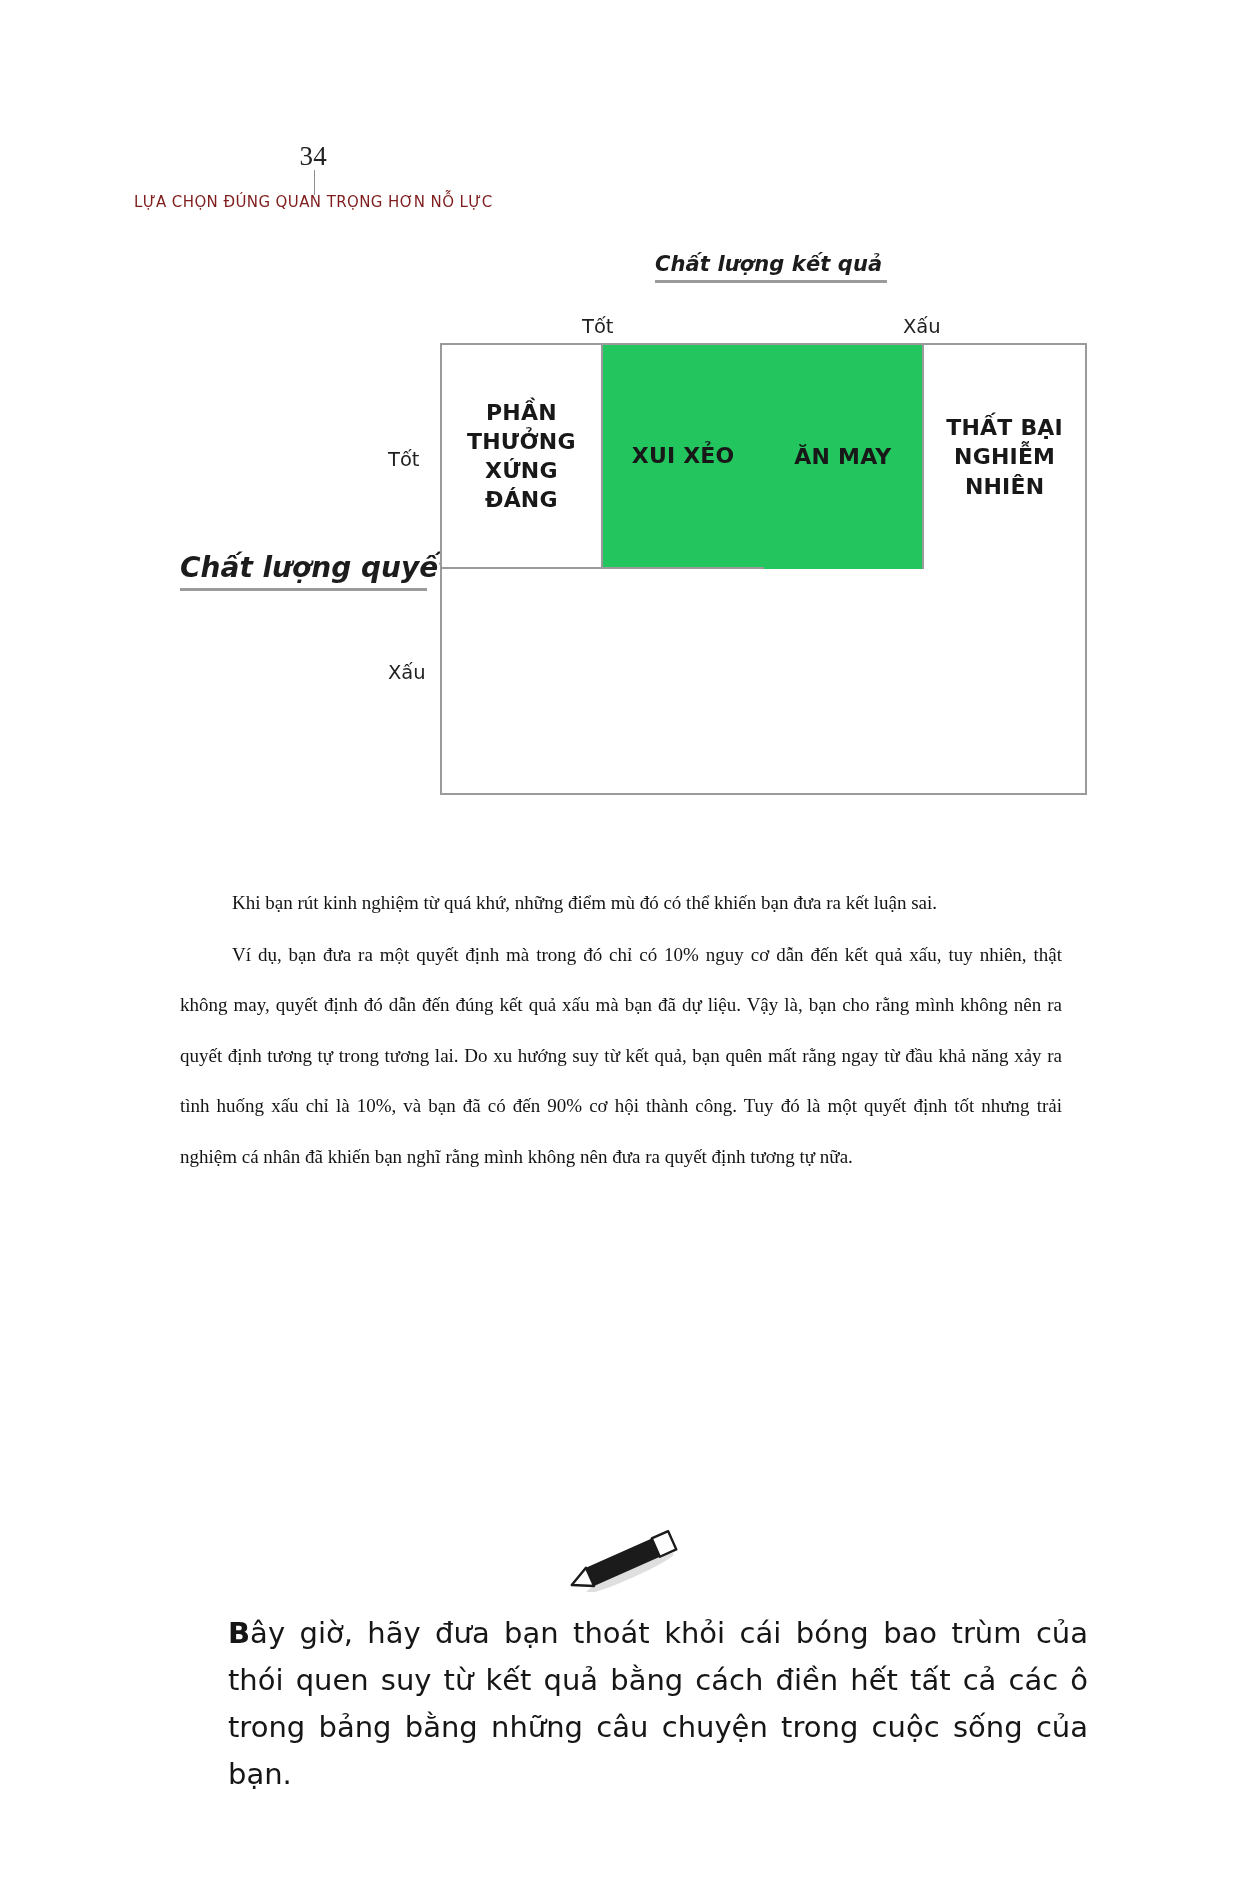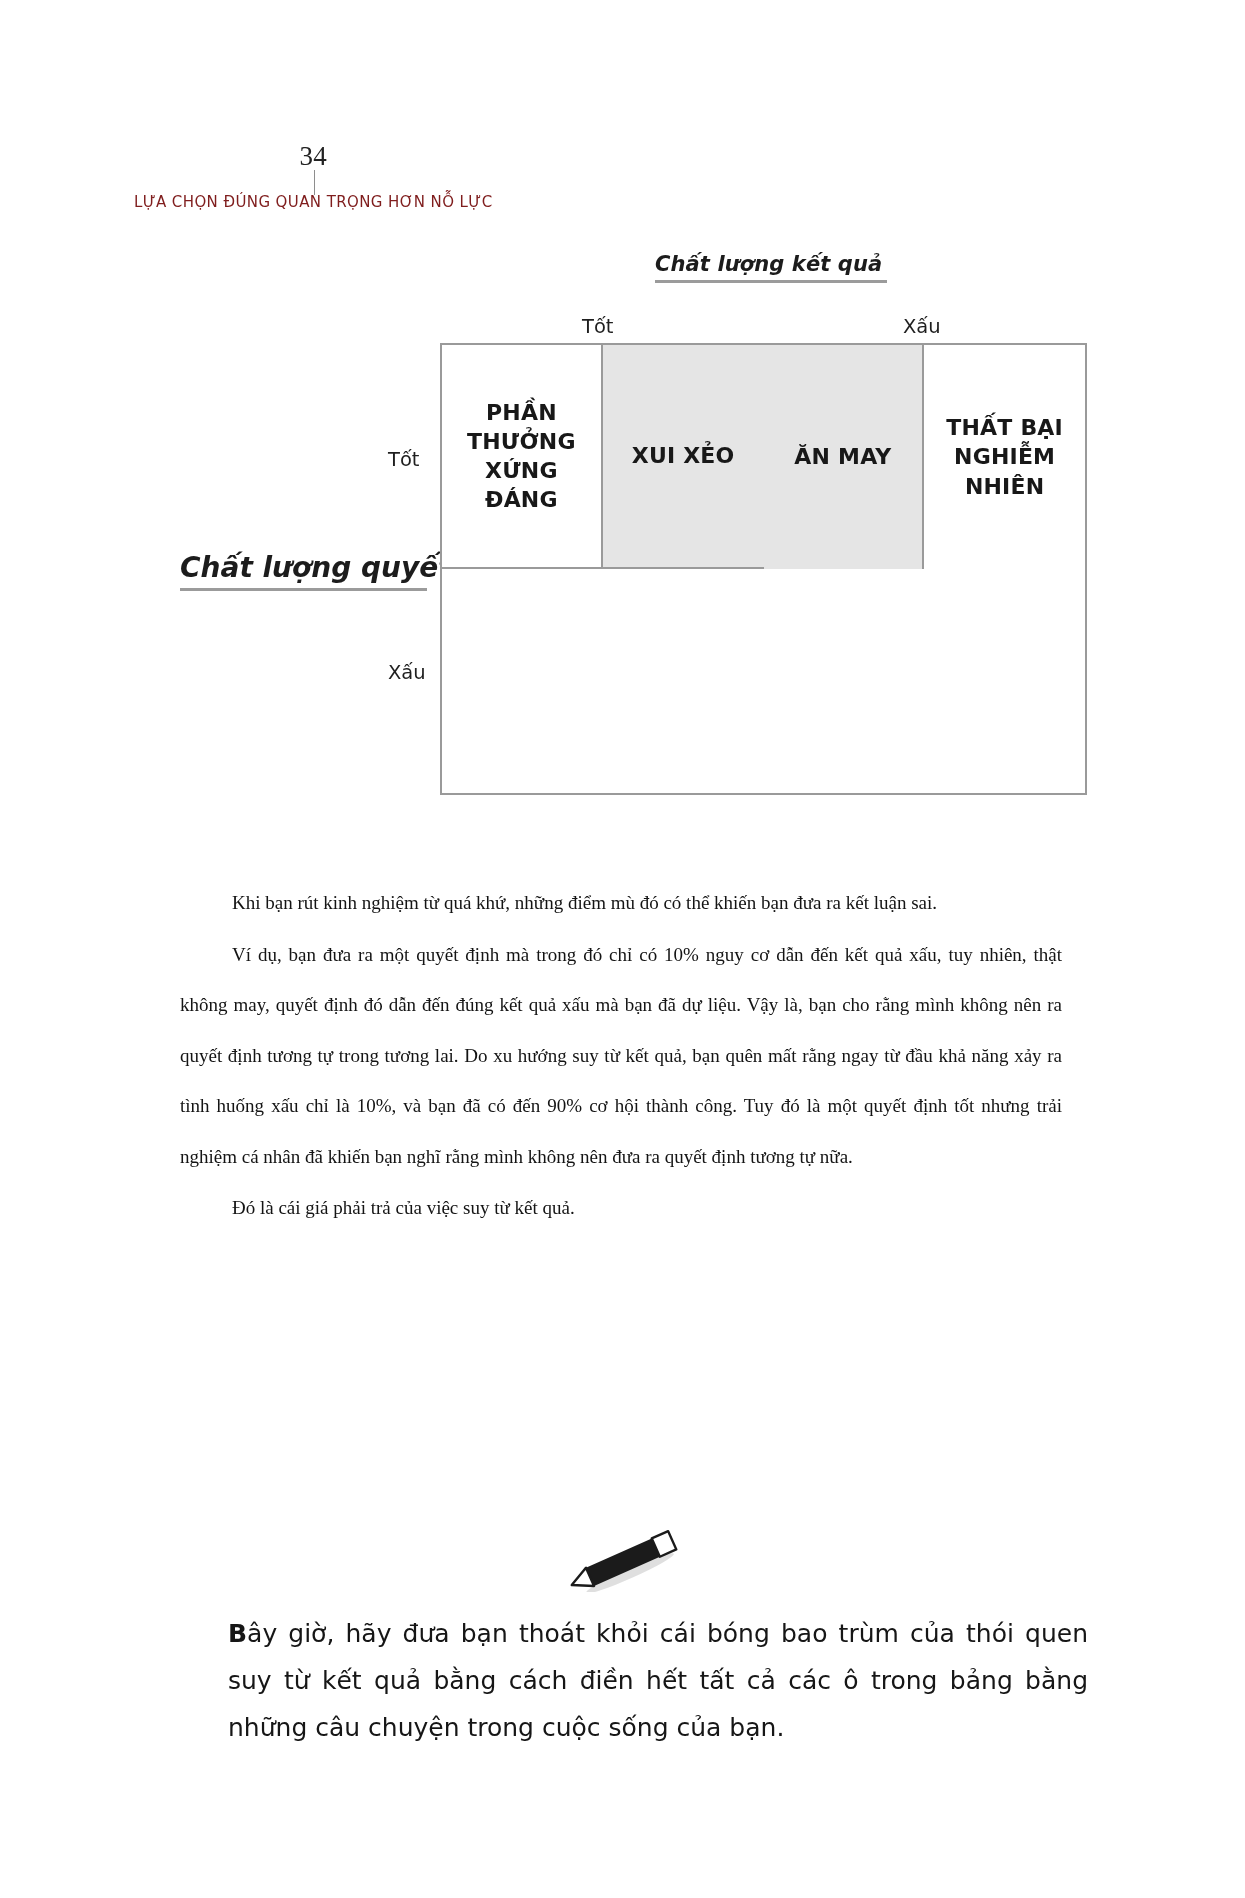--- a/index.html
+++ b/index.html
@@ -140,21 +140,21 @@
     text-align: center;
     font-family: "DejaVu Sans", "Liberation Sans", sans-serif;
     font-weight: bold;
     font-size: 22px;
     line-height: 1.32;
     color: #181818;
     letter-spacing: 0.2px;
     padding: 6px;
   }
   .cell.white { background: #ffffff; }
-  .cell.gray  { background: #e5e5e5; }
+  .cell.gray  { background: #22c55e; }
   .cell.b-right  { border-right: 2px solid #9a9a9a; }
   .cell.b-bottom { border-bottom: 2px solid #9a9a9a; }
 
   
   .body-copy {
     position: absolute;
     left: 180px;
     top: 878px;
     width: 890px;
   }
@@ -183,21 +183,21 @@
   
   .note {
     position: absolute;
     left: 228px;
     top: 1610px;
     width: 860px;
   }
   .note p {
     margin: 0;
     font-family: "DejaVu Sans", "Liberation Sans", sans-serif;
-    font-size: 25px;
+    font-size: 29px;
     line-height: 47px;
     color: #161616;
     text-align: justify;
   }
   .note .lead {
     font-weight: bold;
   }
 </style>
 </head>
 <body>
@@ -246,21 +246,20 @@
           <span>THẤT BẠI</span><br>
           <span>NGHIỄM NHIÊN</span>
         </span>
       </div>
     </div>
   </div>
 
   <div class="body-copy">
     <p>Khi bạn rút kinh nghiệm từ quá khứ, những điểm mù đó có thể khiến bạn đưa ra kết luận sai.</p>
     <p>Ví dụ, bạn đưa ra một quyết định mà trong đó chỉ có 10% nguy cơ dẫn đến kết quả xấu, tuy nhiên, thật không may, quyết định đó dẫn đến đúng kết quả xấu mà bạn đã dự liệu. Vậy là, bạn cho rằng mình không nên ra quyết định tương tự trong tương lai. Do xu hướng suy từ kết quả, bạn quên mất rằng ngay từ đầu khả năng xảy ra tình huống xấu chỉ là 10%, và bạn đã có đến 90% cơ hội thành công. Tuy đó là một quyết định tốt nhưng trải nghiệm cá nhân đã khiến bạn nghĩ rằng mình không nên đưa ra quyết định tương tự nữa.</p>
-    <p>Đó là cái giá phải trả của việc suy từ kết quả.</p>
   </div>
 
   <div class="pencil-wrap">
     <svg width="130" height="64" viewBox="0 0 130 64">
       <g transform="rotate(-24 65 32)">
 
         <ellipse cx="66" cy="47" rx="48" ry="5" fill="#d9d9d9" opacity="0.85"></ellipse>
 
         <path d="M28 24 L100 24 L100 44 L28 44 Z" fill="#1b1b1b"></path>
 

